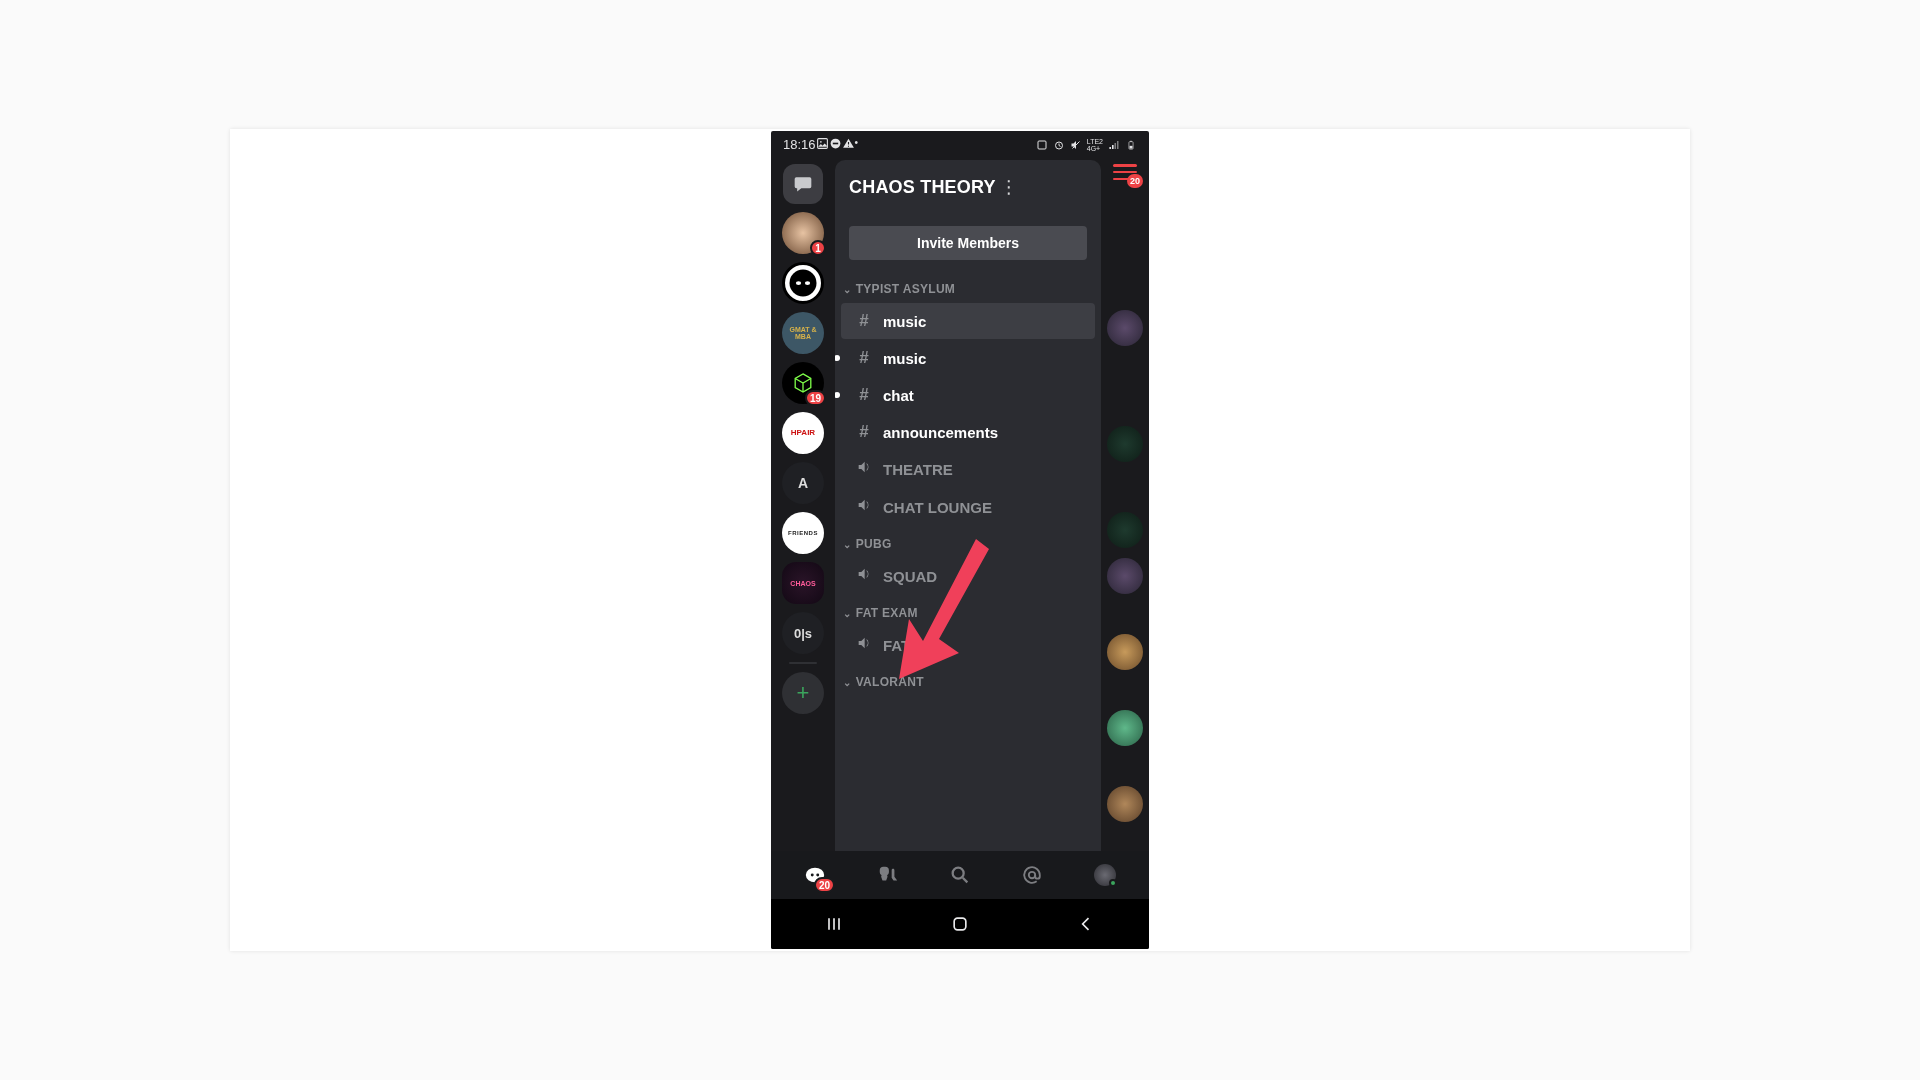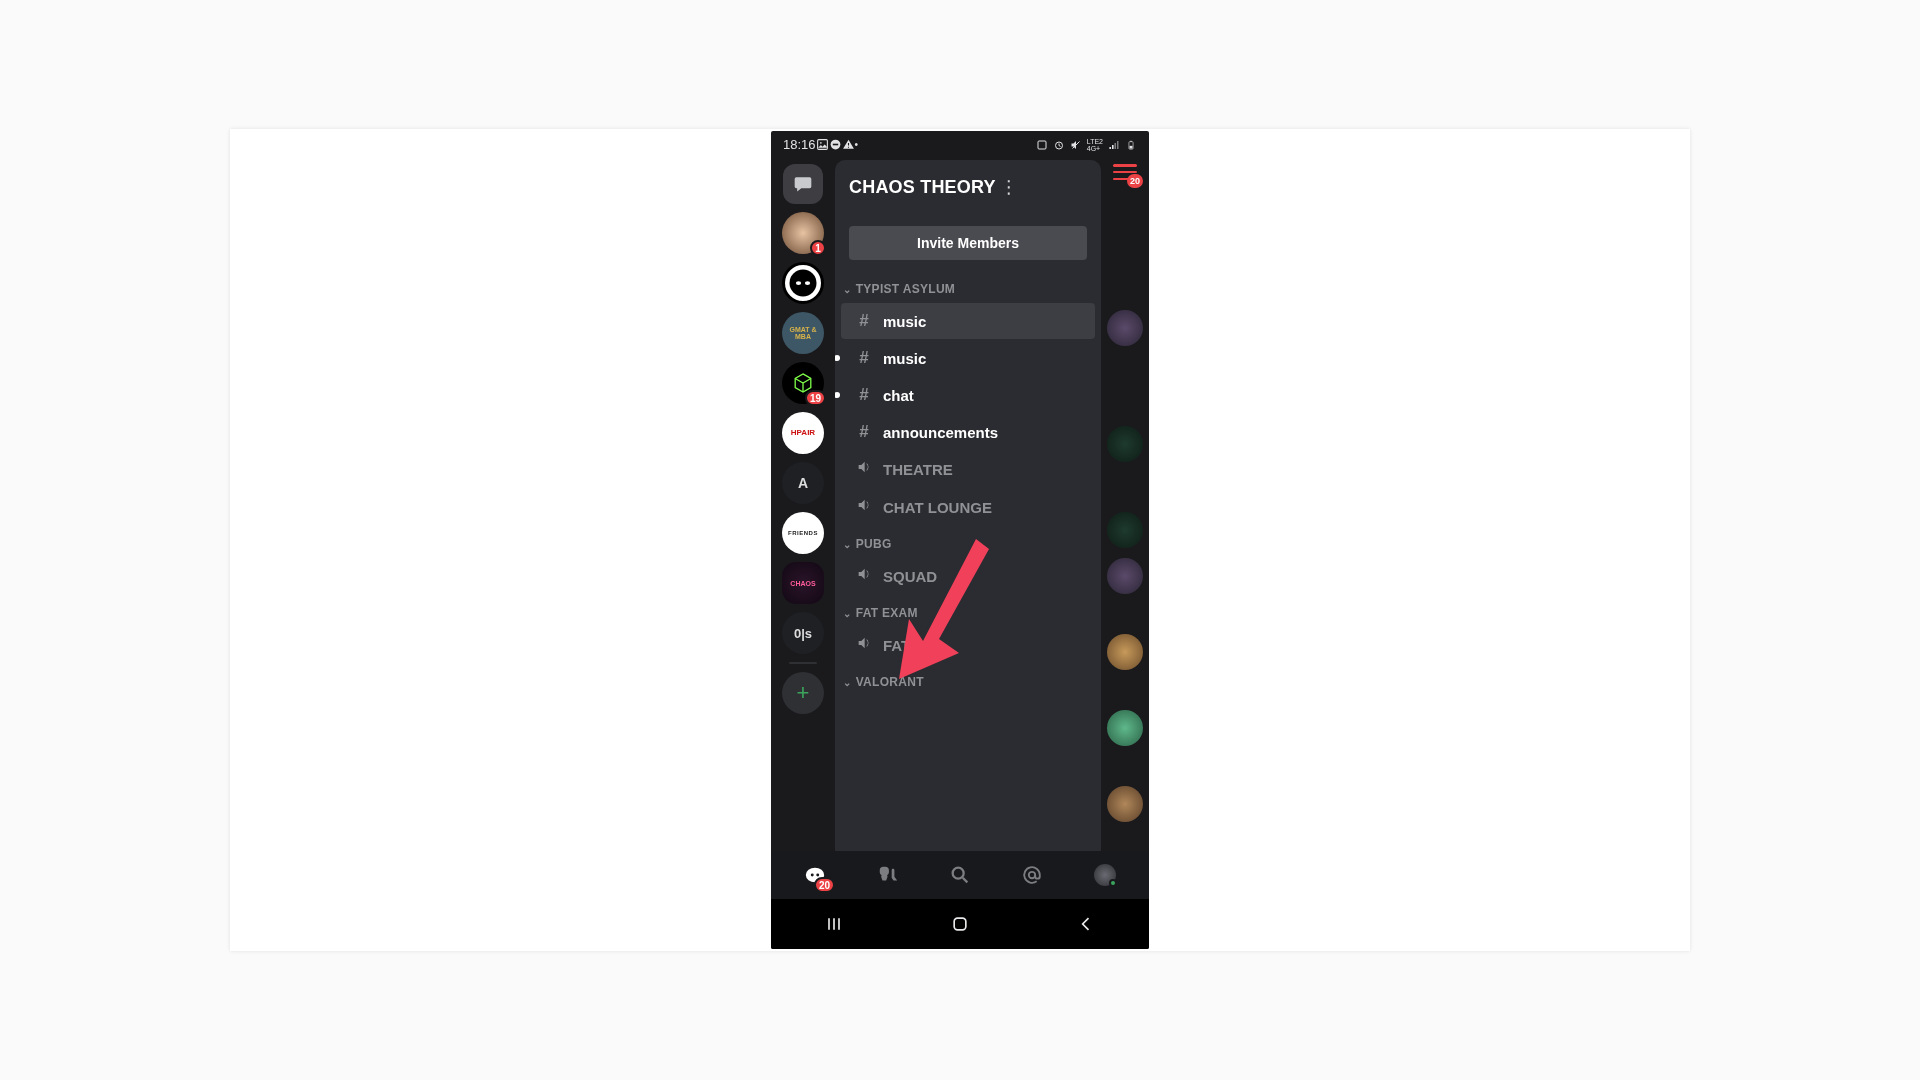--- a/index.html
+++ b/index.html
@@ -36,21 +36,21 @@
   .status-bar {
     height: 27px;
     display: flex;
     align-items: center;
     justify-content: space-between;
     padding: 0 12px;
     color: #e2e2e4;
     font-size: 13px;
     font-weight: 500;
   }
-  .status-left { display: flex; align-items: center; }
+  .status-left { display: flex; }
   .status-right { display: flex; align-items: center; gap: 4px; font-size: 10px; }
   .status-ico { width: 13px; height: 13px; display:inline-flex; align-items:center; justify-content:center; }
 
   
   .app {
     position: absolute;
     top: 27px; left: 0; right: 0;
     bottom: 98px;
     display: flex;
   }

